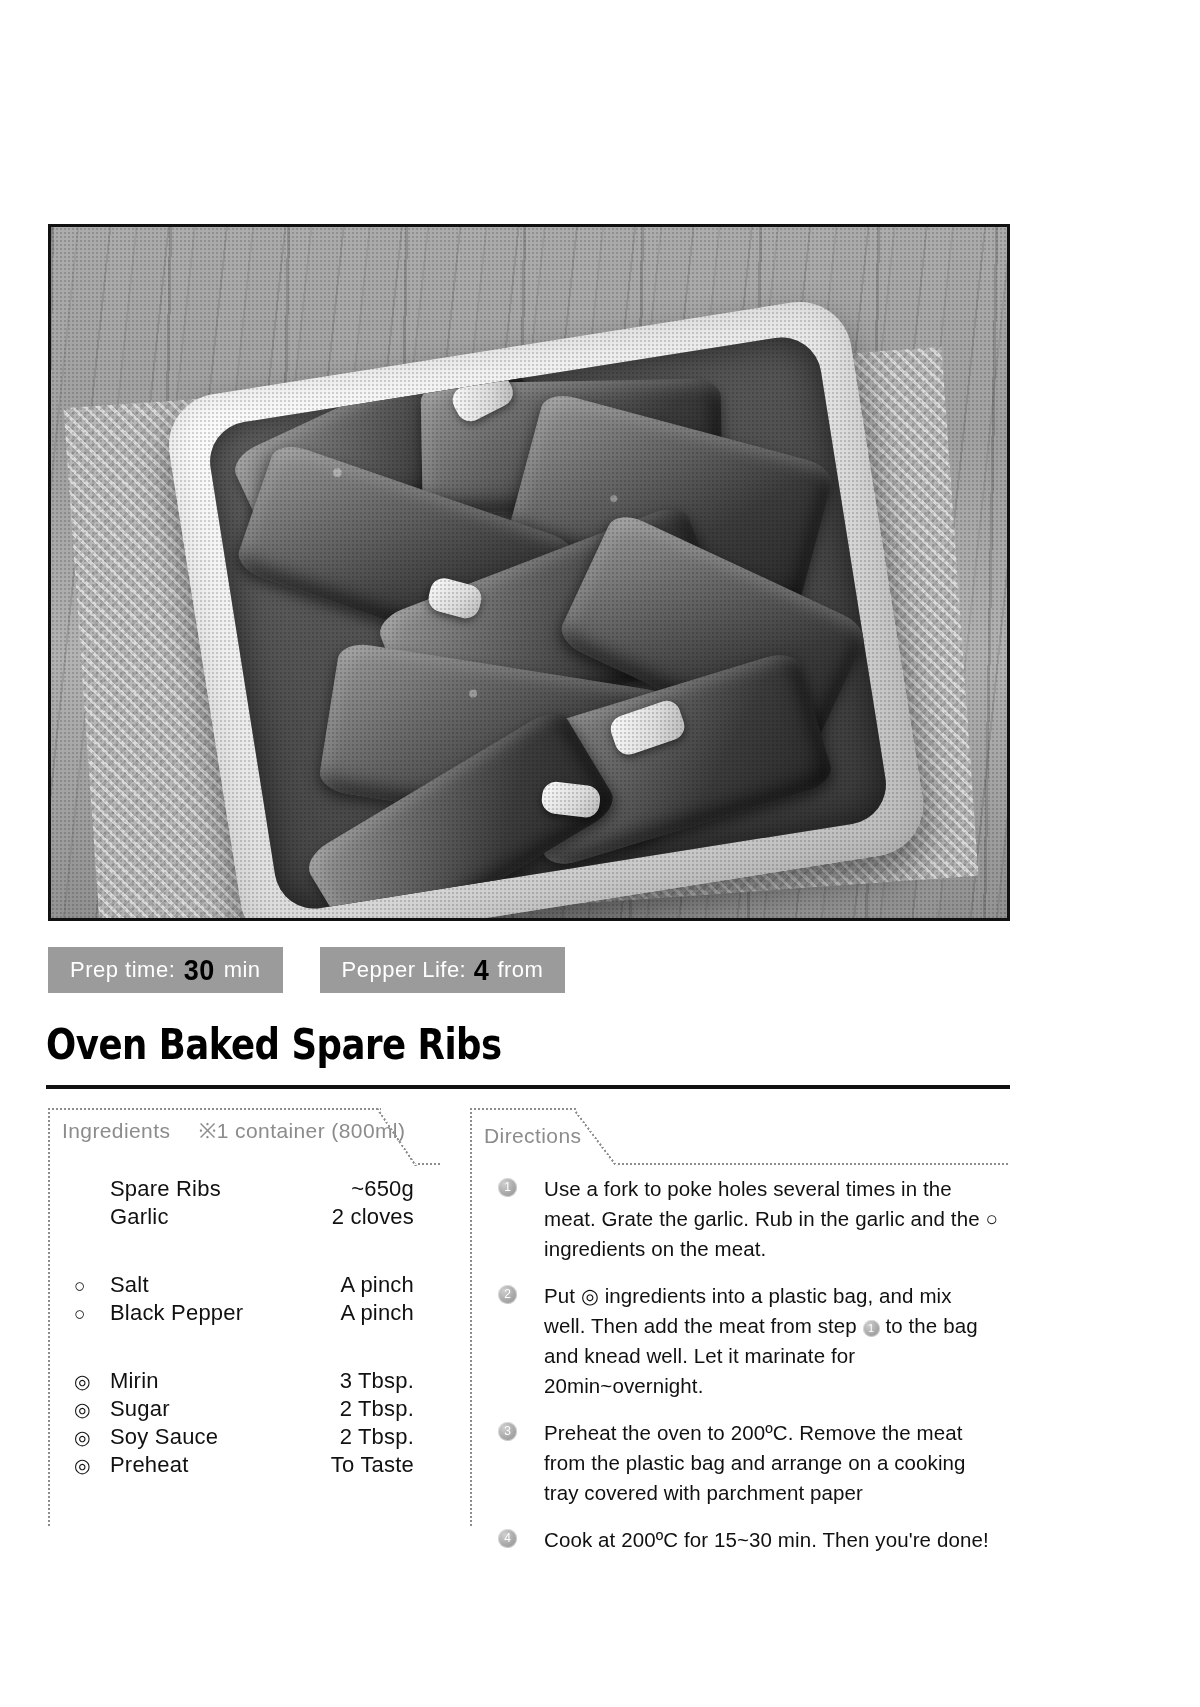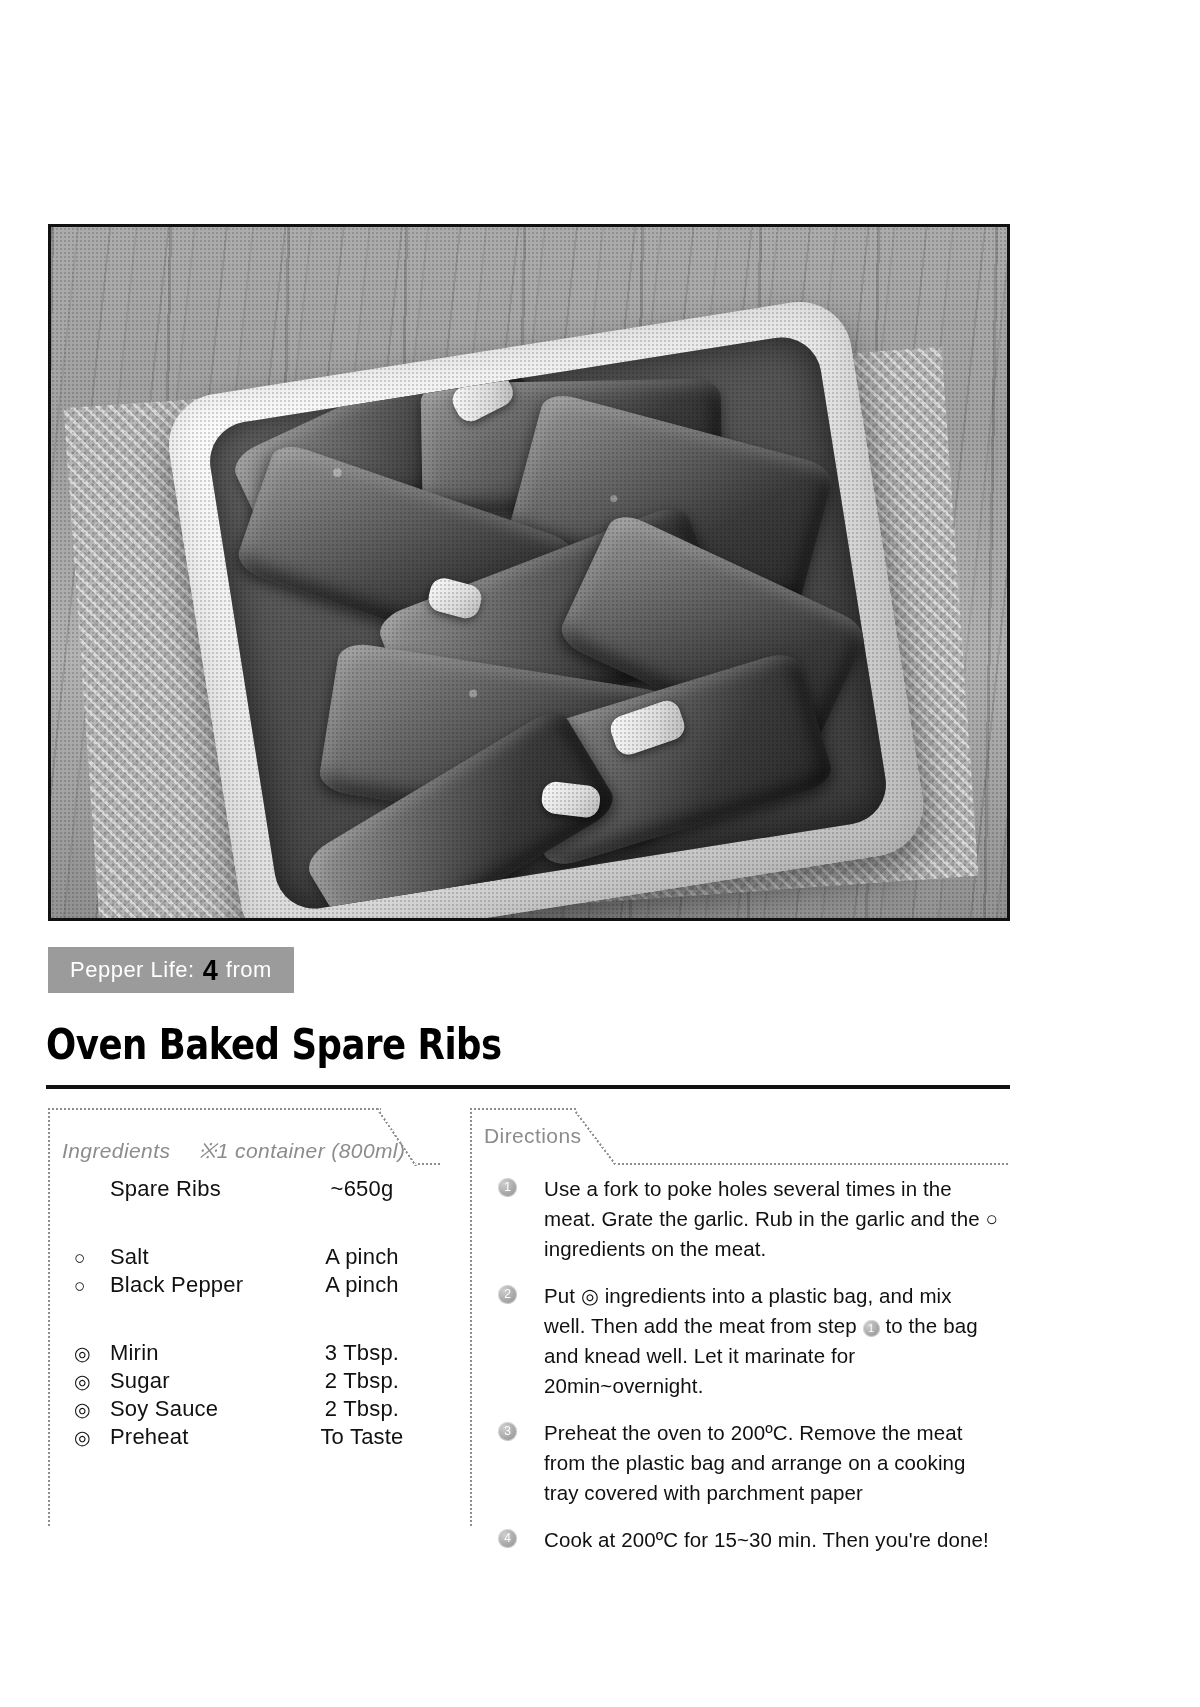--- a/index.html
+++ b/index.html
@@ -276,21 +276,21 @@
     transform-origin: 0 0;
   }
 
   
   #ingredients-panel { left: 48px; top: 1108px; width: 394px; height: 420px; }
   #ing-top-a  { left: 0;   top: 0;   width: 333px; height: 2px; }
   #ing-left   { left: 0;   top: 0;   width: 2px;   height: 420px; }
   #ing-top-b  { left: 366px; top: 55px; width: 28px; height: 2px; }
   #ing-notch  { left: 330px; top: 0; width: 40px; height: 58px; }
   #ing-notch::before { left: 0; top: 0; transform: rotate(56deg); }
-  #ing-label  { left: 14px; top: 28px; font-style: italic; }
+  #ing-label  { left: 14px; top: 8px; }
 
   
   #directions-panel { left: 470px; top: 1108px; width: 540px; height: 420px; }
   #dir-top-a  { left: 0;   top: 0;   width: 108px; height: 2px; }
   #dir-left   { left: 0;   top: 0;   width: 2px;   height: 420px; }
   #dir-top-b  { left: 144px; top: 55px; width: 396px; height: 2px; }
   #dir-notch  { left: 104px; top: 0; width: 44px; height: 58px; }
   #dir-notch::before { left: 0; top: 0; transform: rotate(53deg); }
   #dir-label  { left: 14px; top: 16px; }
 
@@ -310,21 +310,21 @@
     letter-spacing: .2px;
   }
   .ing-mark {
     width: 36px;
     flex: 0 0 36px;
     font-size: 19px;
     color: #111;
     line-height: 1;
   }
   .ing-name { flex: 1 1 auto; }
-  .ing-qty  { flex: 0 0 auto; text-align: center; min-width: 104px; }
+  .ing-qty  { flex: 0 0 auto; text-align: right; min-width: 104px; }
   .ing-gap { height: 40px; }
 
   
   .dir-list {
     position: absolute;
     left: 28px;
     top: 66px;
     width: 500px;
   }
   .dir-step {
@@ -400,20 +400,25 @@
         <div class="speck" style="left:120px; top:60px;  width:9px; height:9px;"></div>
         <div class="speck" style="left:390px; top:130px; width:7px; height:7px;"></div>
         <div class="speck" style="left:220px; top:300px; width:8px; height:8px;"></div>
       </div>
       <div class="halftone"></div>
     </div>
   </div>
 
   <div class="badges">
     <div class="badge">
+      <span>Prep time:</span>
+      <span class="num">30</span>
+      <span>min</span>
+    </div>
+    <div class="badge">
       <span>Pepper Life:</span>
       <span class="num">4</span>
       <span>from</span>
     </div>
   </div>
 
   <div class="recipe-name">Oven Baked Spare Ribs</div>
   <div class="rule"></div>
 
   <div class="panel" id="ingredients-panel">
@@ -426,20 +431,25 @@
       <span style="display:inline-block;width:16px"></span>
       <span>※1 container (800ml)</span>
     </div>
 
     <div class="ing-list">
       <div class="ing-row">
         <span class="ing-mark"></span>
         <span class="ing-name">Spare Ribs</span>
         <span class="ing-qty">~650g</span>
       </div>
+      <div class="ing-row">
+        <span class="ing-mark"></span>
+        <span class="ing-name">Garlic</span>
+        <span class="ing-qty">2 cloves</span>
+      </div>
 
       <div class="ing-gap"></div>
 
       <div class="ing-row">
         <span class="ing-mark">○</span>
         <span class="ing-name">Salt</span>
         <span class="ing-qty">A pinch</span>
       </div>
       <div class="ing-row">
         <span class="ing-mark">○</span>

